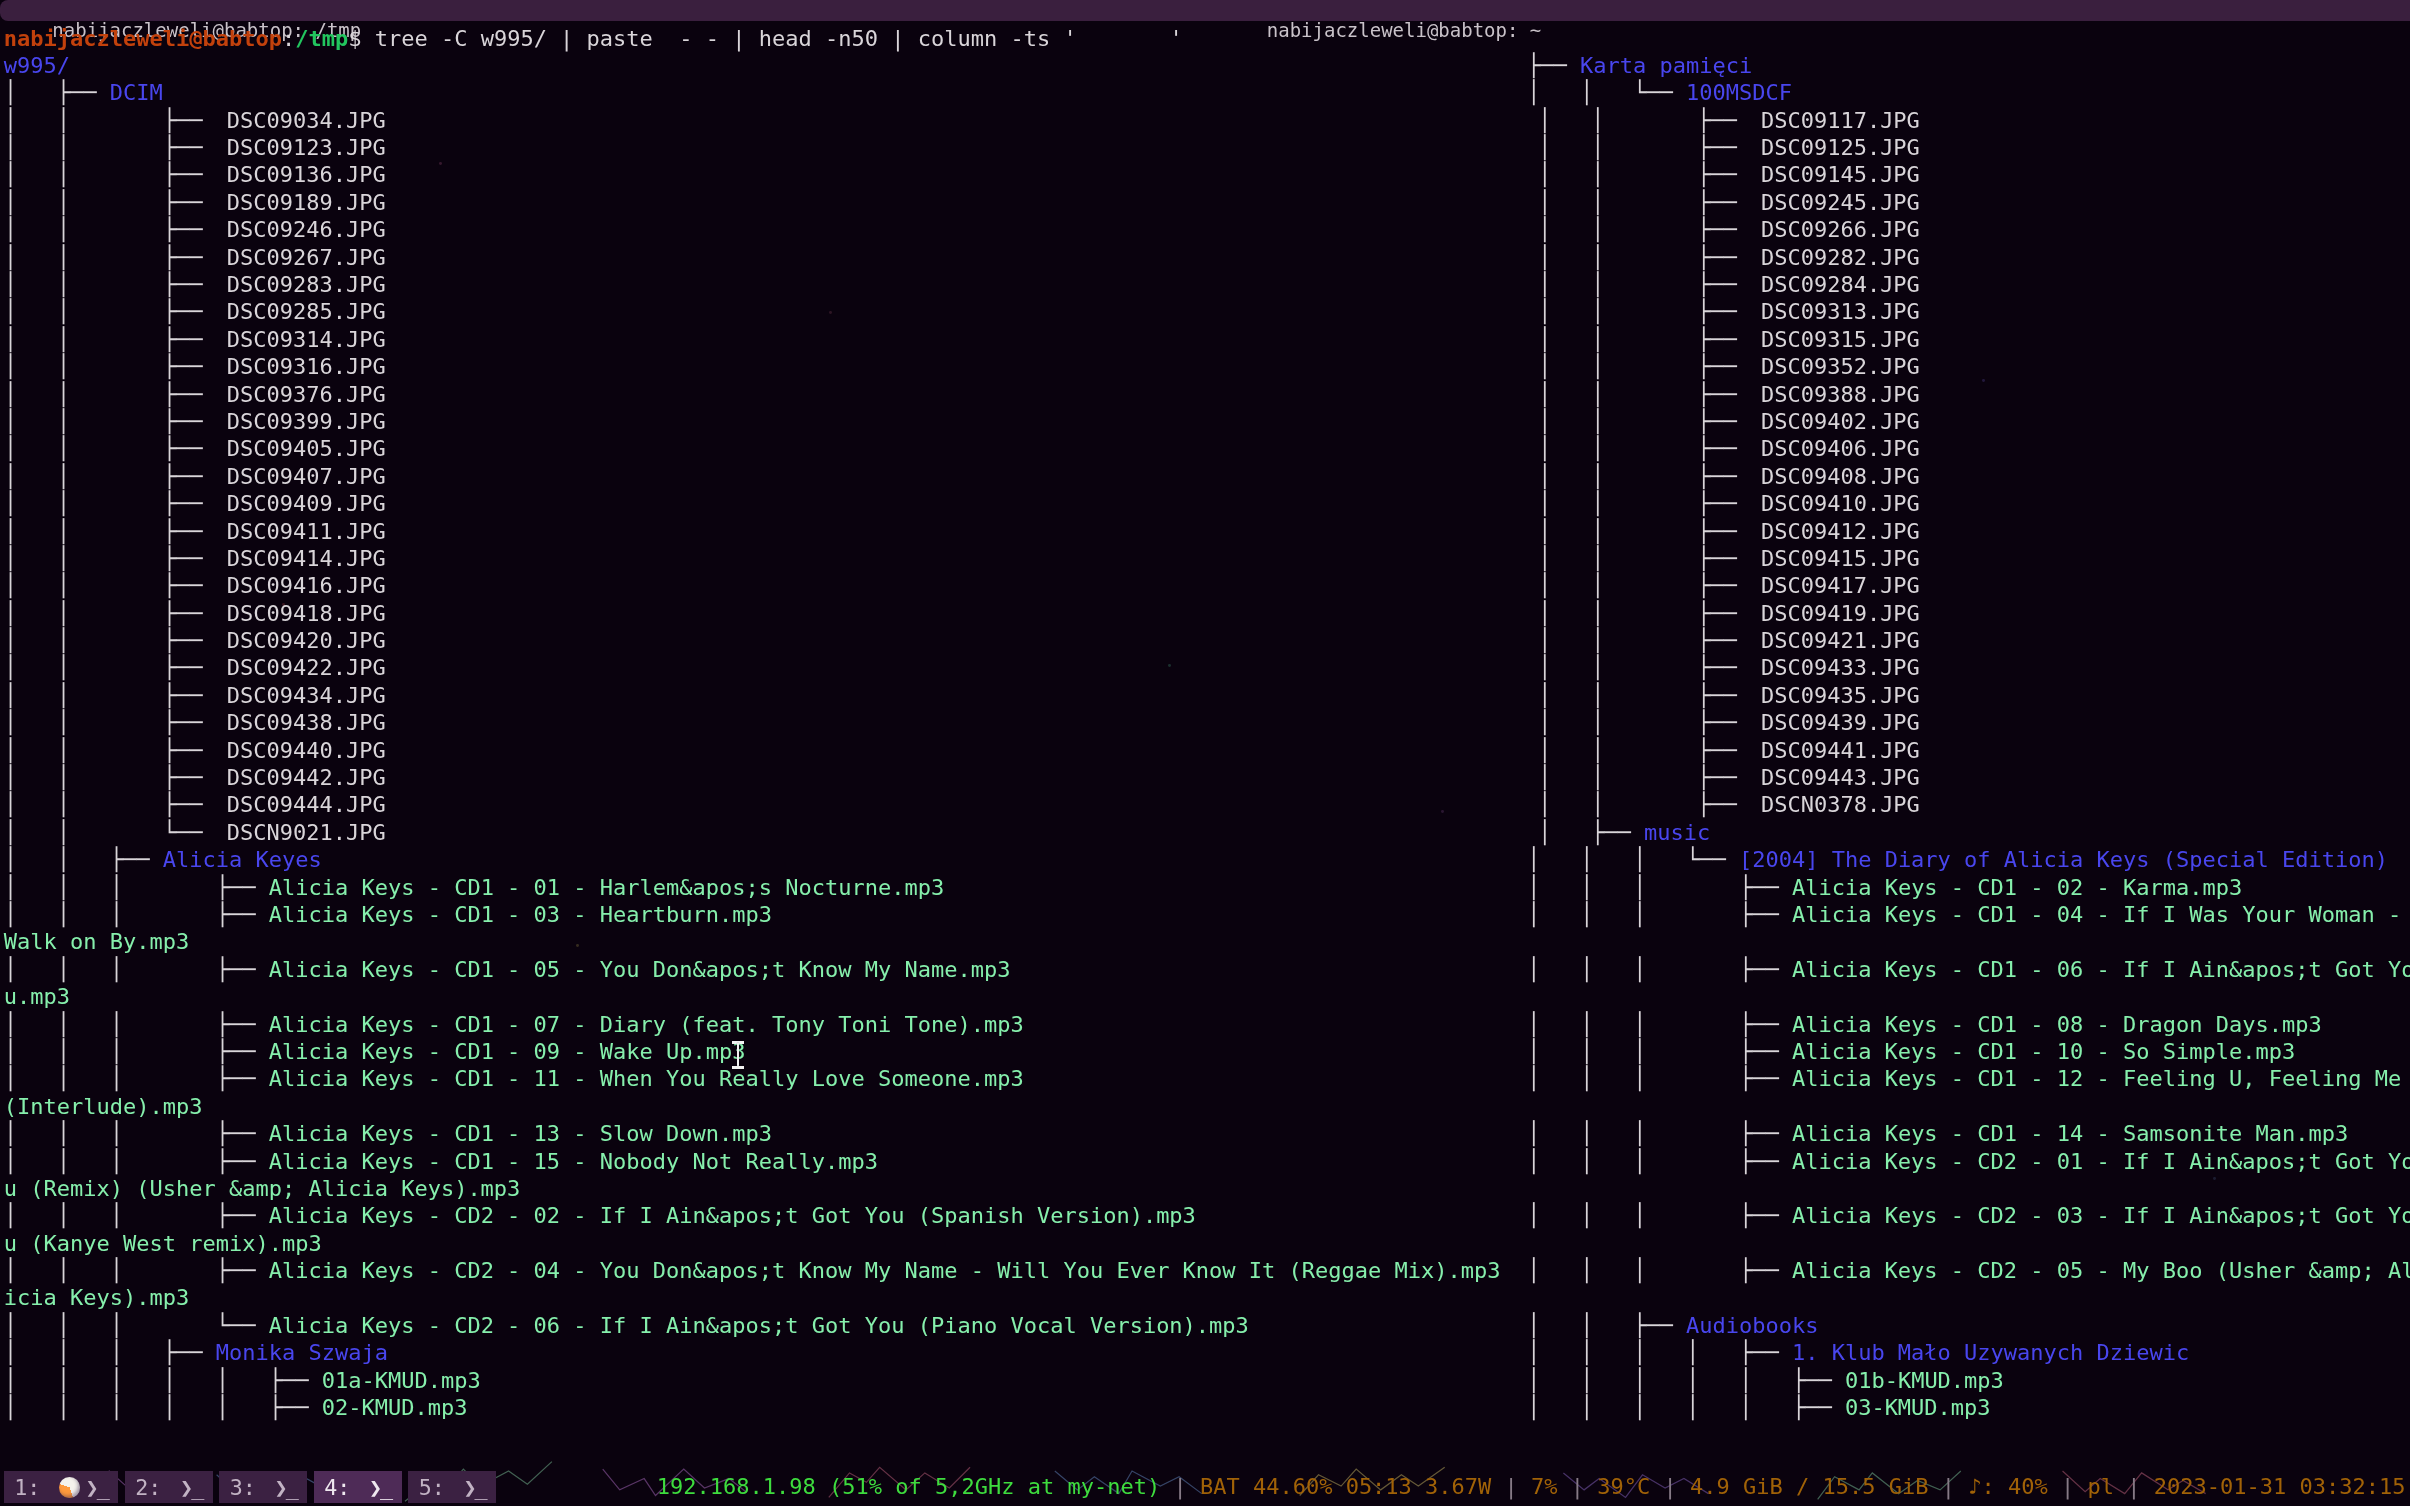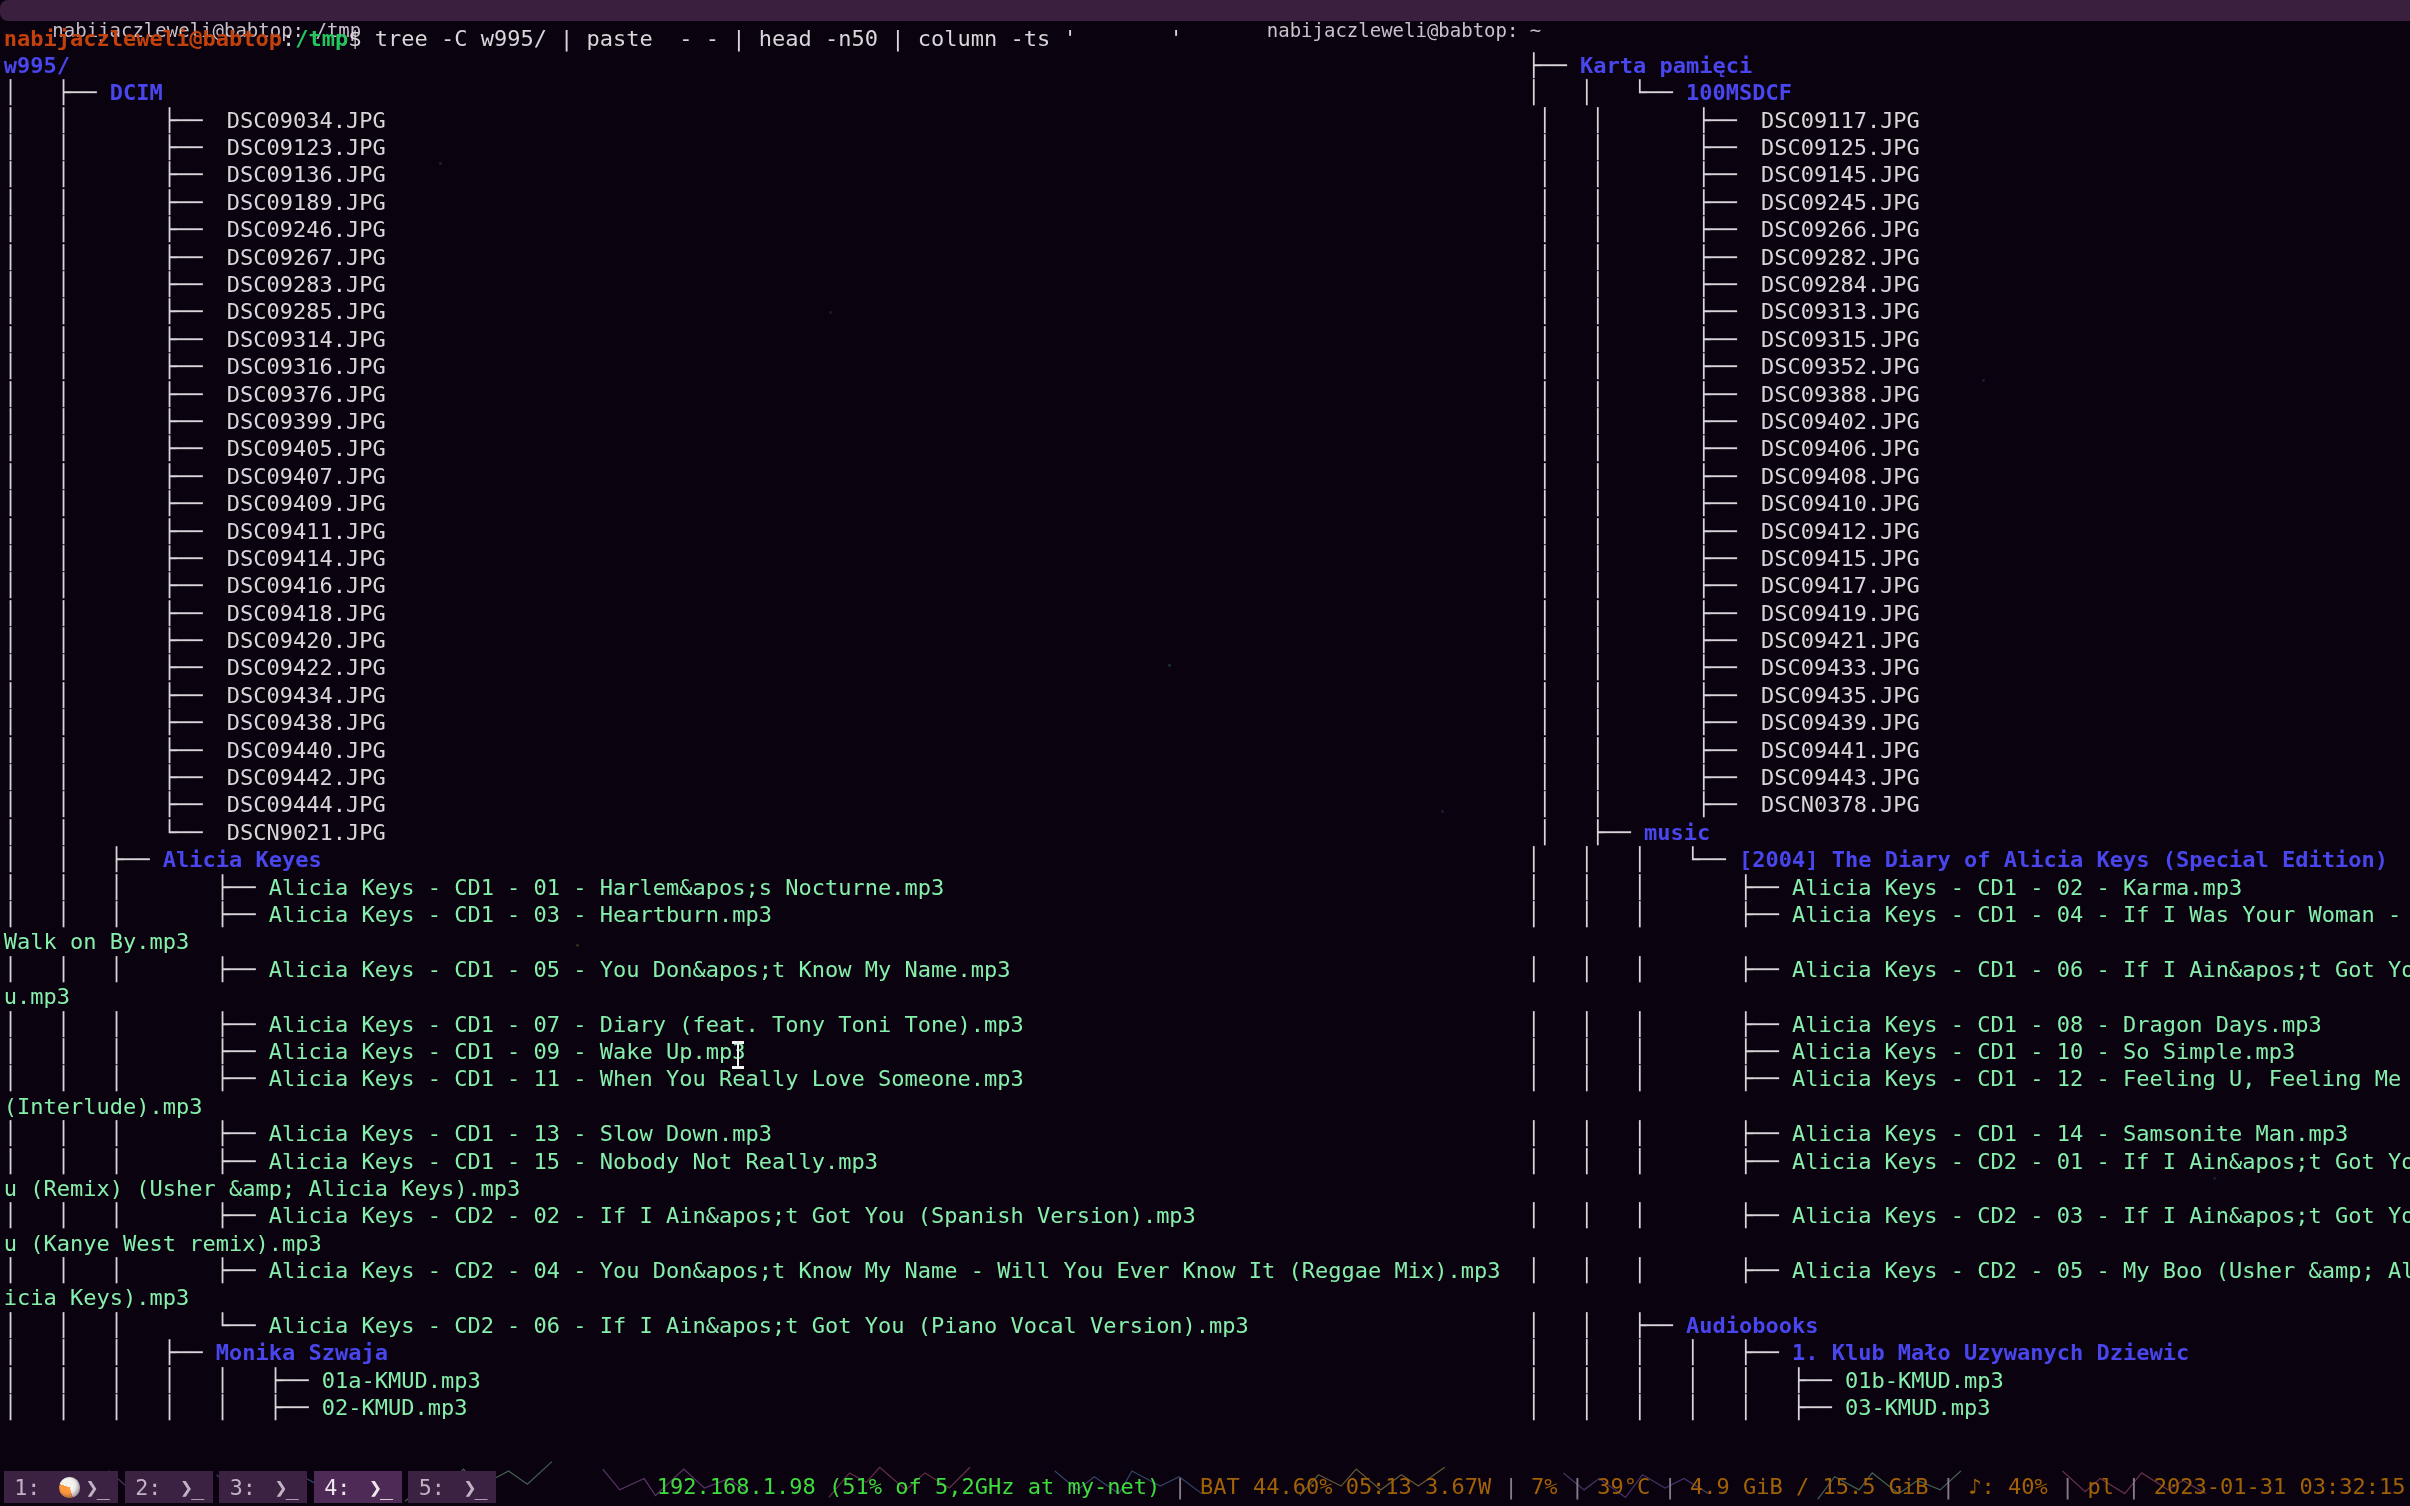--- a/index.html
+++ b/index.html
@@ -9,21 +9,21 @@
   .titlebar{position:absolute;top:0;height:21px;background:#3A1F3E;color:#C9C2C9;
             font-size:19px;line-height:20px;white-space:pre;}
   #title-left{left:0;width:1280px;padding-left:6.6px;box-sizing:border-box;border-radius:8px;}
   #title-right{left:1196px;width:1215px;padding-left:25px;box-sizing:border-box;}
   
   #terminal{position:absolute;left:3.8px;top:24.5px;width:2403px;font-size:22px;
             line-height:27.4px;color:#D9D5D9;}
   .row{height:27.4px;white-space:pre;}
   .c-t{color:#D9D5D9;}
   .c-f{color:#D9D5D9;margin-left:11px;}
-  .c-d{color:#4946EE;font-weight:bold;margin-top:19px;}
+  .c-d{color:#4946EE;font-weight:normal;margin-top:19px;}
   .c-m{color:#86efac;text-align:center;}
   .c-g{color:#c2410c;font-weight:bold;}
   .c-b{color:#22c55e;font-weight:bold;text-align:center;}
   
   #squiggles{position:absolute;left:0;top:1452px;}
   #status-windows{position:absolute;left:3.8px;top:1471px;height:32px;display:flex;gap:6.6px;}
   .win{display:flex;align-items:center;gap:5.6px;padding:0 10.4px;background:#3B2142;
        color:#C2B3C4;font-size:21.7px;white-space:pre;}
   .win.active{background:#4E2B57;color:#EFE8EF;}
   .fficon{width:21px;height:21px;border-radius:50%;

